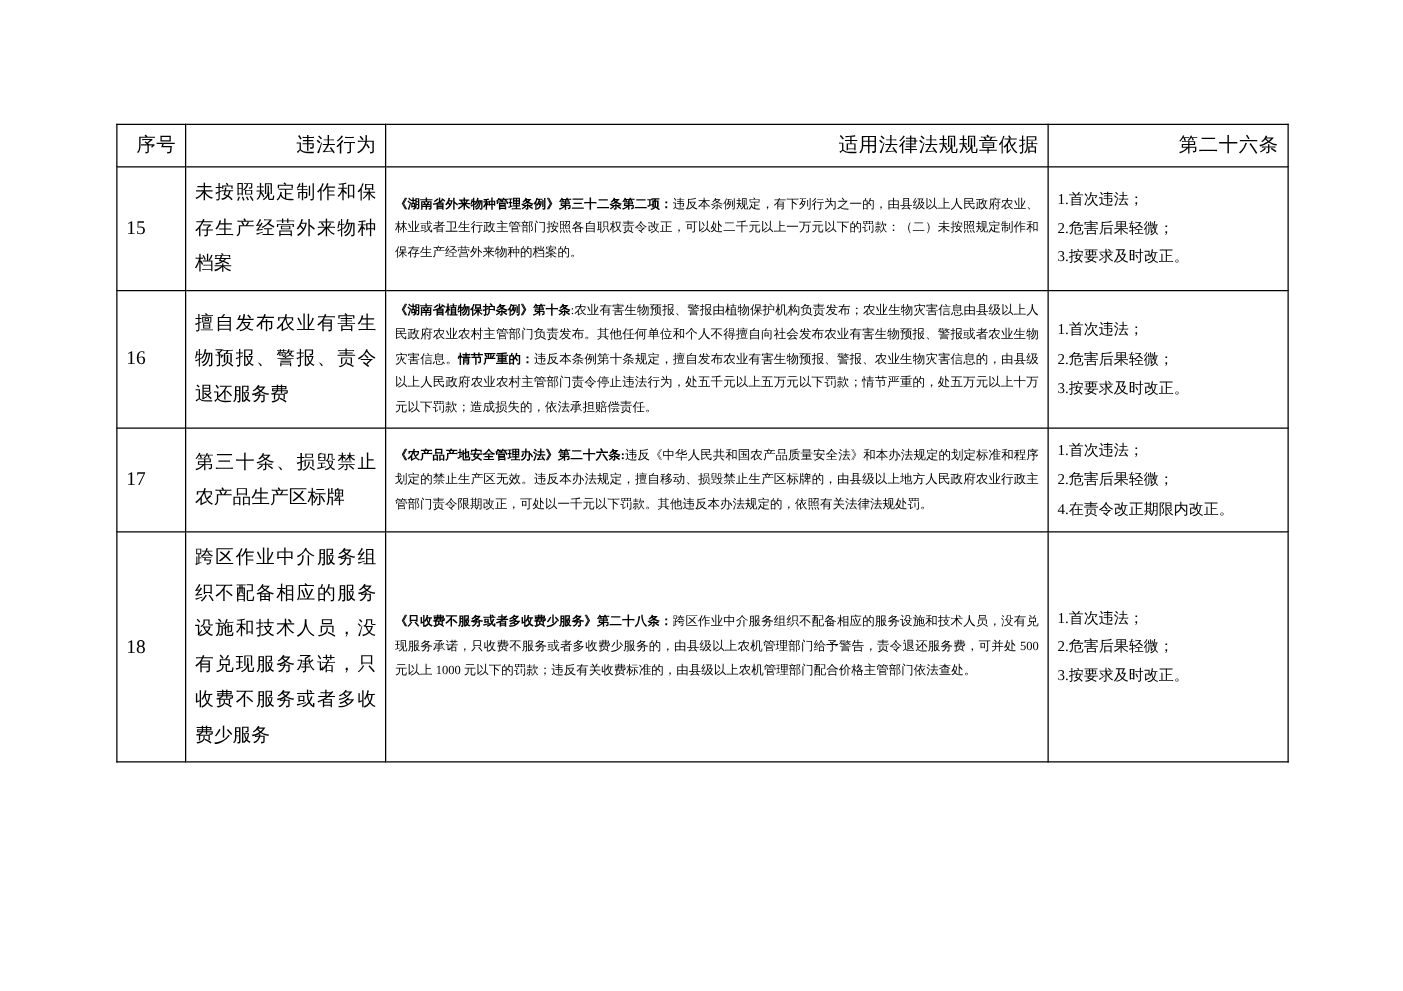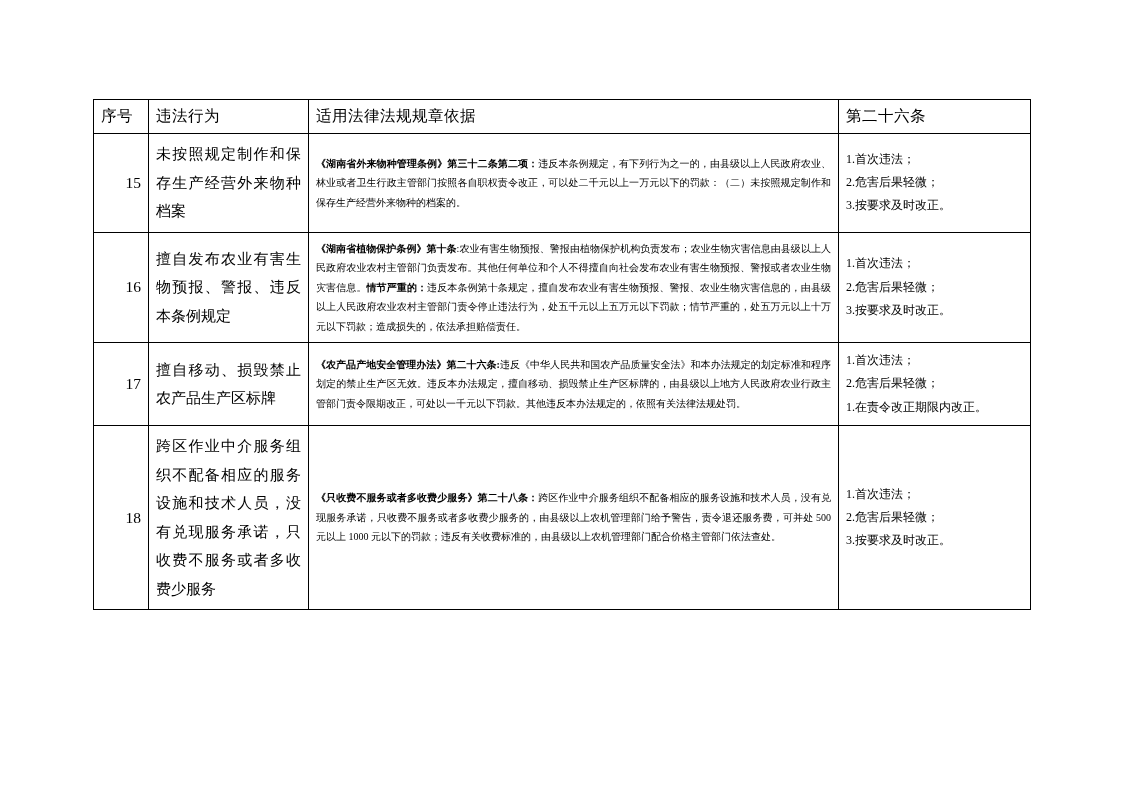--- a/index.html
+++ b/index.html
@@ -30,34 +30,34 @@
     border-collapse: collapse;
     table-layout: fixed;
   }
   table.doc-table td, table.doc-table th {
     border: 1px solid #000000;
     vertical-align: middle;
     padding: 6px 7px;
     font-weight: normal;
   }
   thead th {
-    text-align: left;
+    text-align: right;
     font-weight: bold;
     font-size: 15.5px;
     padding: 6px 4px;
     letter-spacing: 0.5px;
     font-family: Liberation Mono, monospace;
   }
   col.c-seq { width: 55px; }
   col.c-act { width: 160px; }
   col.c-law { width: 530px; }
   col.c-cond { width: 192px; }
 
   td.seq {
-    text-align: right;
+    text-align: left;
     font-size: 15.5px;
     vertical-align: middle;
   }
   td.act {
     font-size: 15px;
     line-height: 1.9;
     text-align: justify;
     text-justify: inter-ideograph;
     vertical-align: middle;
     padding-left: 10px;
@@ -111,40 +111,40 @@
             <p class="p"><span class="law-title">《湖南省外来物种管理条例》第三十二条第二项：</span><span>违反本条例规定，有下列行为之一的，由县级以上人民政府农业、林业或者卫生行政主管部门按照各自职权责令改正，可以处二千元以上一万元以下的罚款：（二）未按照规定制作和保存生产经营外来物种的档案的。</span></p>
           </td>
           <td class="cond">
             <div>1.首次违法；</div>
             <div>2.危害后果轻微；</div>
             <div>3.按要求及时改正。</div>
           </td>
         </tr>
         <tr>
           <td class="seq">16</td>
-          <td class="act">擅自发布农业有害生物预报、警报、违反本条例规定</td>
+          <td class="act">擅自发布农业有害生物预报、警报、责令退还服务费</td>
           <td class="law">
             <p class="p"><span class="law-title">《湖南省植物保护条例》第十条</span><span>:农业有害生物预报、警报由植物保护机构负责发布；农业生物灾害信息由县级以上人民政府农业农村主管部门负责发布。其他任何单位和个人不得擅自向社会发布农业有害生物预报、警报或者农业生物灾害信息。</span><span class="law-title">情节严重的：</span><span>违反本条例第十条规定，擅自发布农业有害生物预报、警报、农业生物灾害信息的，由县级以上人民政府农业农村主管部门责令停止违法行为，处五千元以上五万元以下罚款；情节严重的，处五万元以上十万元以下罚款；造成损失的，依法承担赔偿责任。</span></p>
           </td>
           <td class="cond">
             <div>1.首次违法；</div>
             <div>2.危害后果轻微；</div>
             <div>3.按要求及时改正。</div>
           </td>
         </tr>
         <tr>
           <td class="seq">17</td>
-          <td class="act">擅自移动、损毁禁止农产品生产区标牌</td>
+          <td class="act">第三十条、损毁禁止农产品生产区标牌</td>
           <td class="law">
             <p class="p"><span class="law-title">《农产品产地安全管理办法》第二十六条:</span><span>违反《中华人民共和国农产品质量安全法》和本办法规定的划定标准和程序划定的禁止生产区无效。</span><span>违反本办法规定，擅自移动、损毁禁止生产区标牌的，由县级以上地方人民政府农业行政主管部门责令限期改正，可处以一千元以下罚款。其他违反本办法规定的，依照有关法律法规处罚。</span></p>
           </td>
           <td class="cond">
             <div>1.首次违法；</div>
             <div>2.危害后果轻微；</div>
-            <div>1.在责令改正期限内改正。</div>
+            <div>4.在责令改正期限内改正。</div>
           </td>
         </tr>
         <tr>
           <td class="seq">18</td>
           <td class="act">跨区作业中介服务组织不配备相应的服务设施和技术人员，没有兑现服务承诺，只收费不服务或者多收费少服务</td>
           <td class="law">
             <p class="p"><span class="law-title">《只收费不服务或者多收费少服务》第二十八条：</span><span>跨区作业中介服务组织不配备相应的服务设施和技术人员，没有兑现服务承诺，只收费不服务或者多收费少服务的，由县级以上农机管理部门给予警告，责令退还服务费，可并处 500 元以上 1000 元以下的罚款；违反有关收费标准的，由县级以上农机管理部门配合价格主管部门依法查处。</span></p>
           </td>
           <td class="cond">
             <div>1.首次违法；</div>

